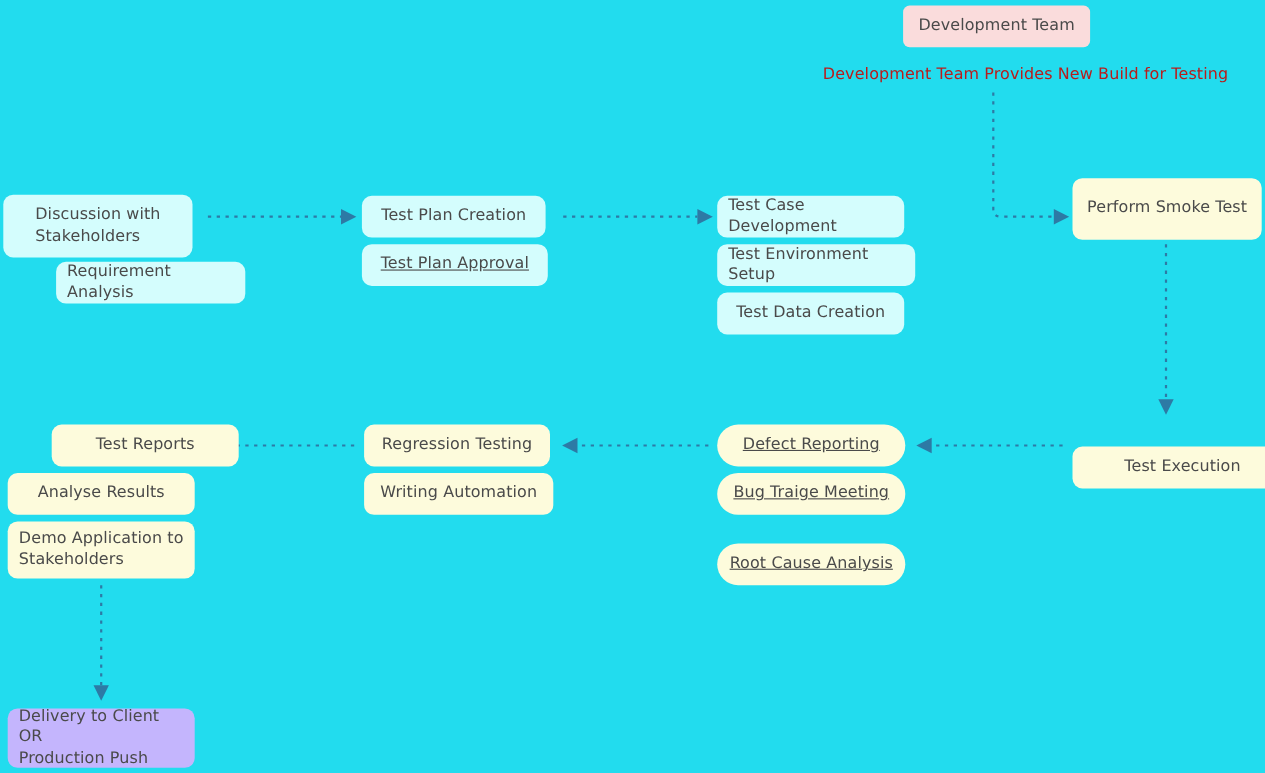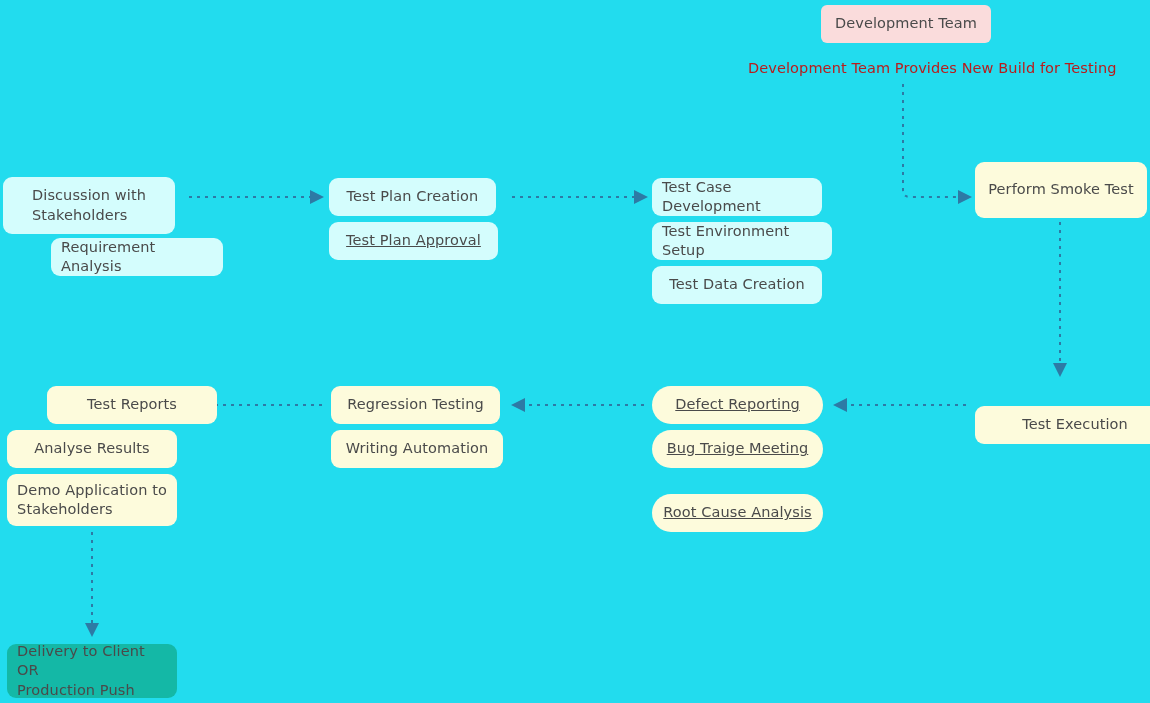--- a/index.html
+++ b/index.html
@@ -30,21 +30,21 @@
     color: #4a4a4a;
     font-size: 14.5px;
     line-height: 1.32;
     padding: 4px 10px;
     letter-spacing: 0.1px;
     white-space: pre-line;
   }
   .node.cyan  { background: #d4fdfd; }
   .node.yellow{ background: #fdfbdc; }
   .node.pink  { background: #fadcdc; }
-  .node.green { background: #14b8a6; }
+  .node.green { background: #c4b5fd; }
 
   .r-sm  { border-radius: 6px; }
   .r-md  { border-radius: 9px; }
   .r-lg  { border-radius: 22px; text-decoration: underline; }
 
   .edge-label {
     position: absolute;
     color: #b91c1c;
     font-size: 14.5px;
     white-space: nowrap;

